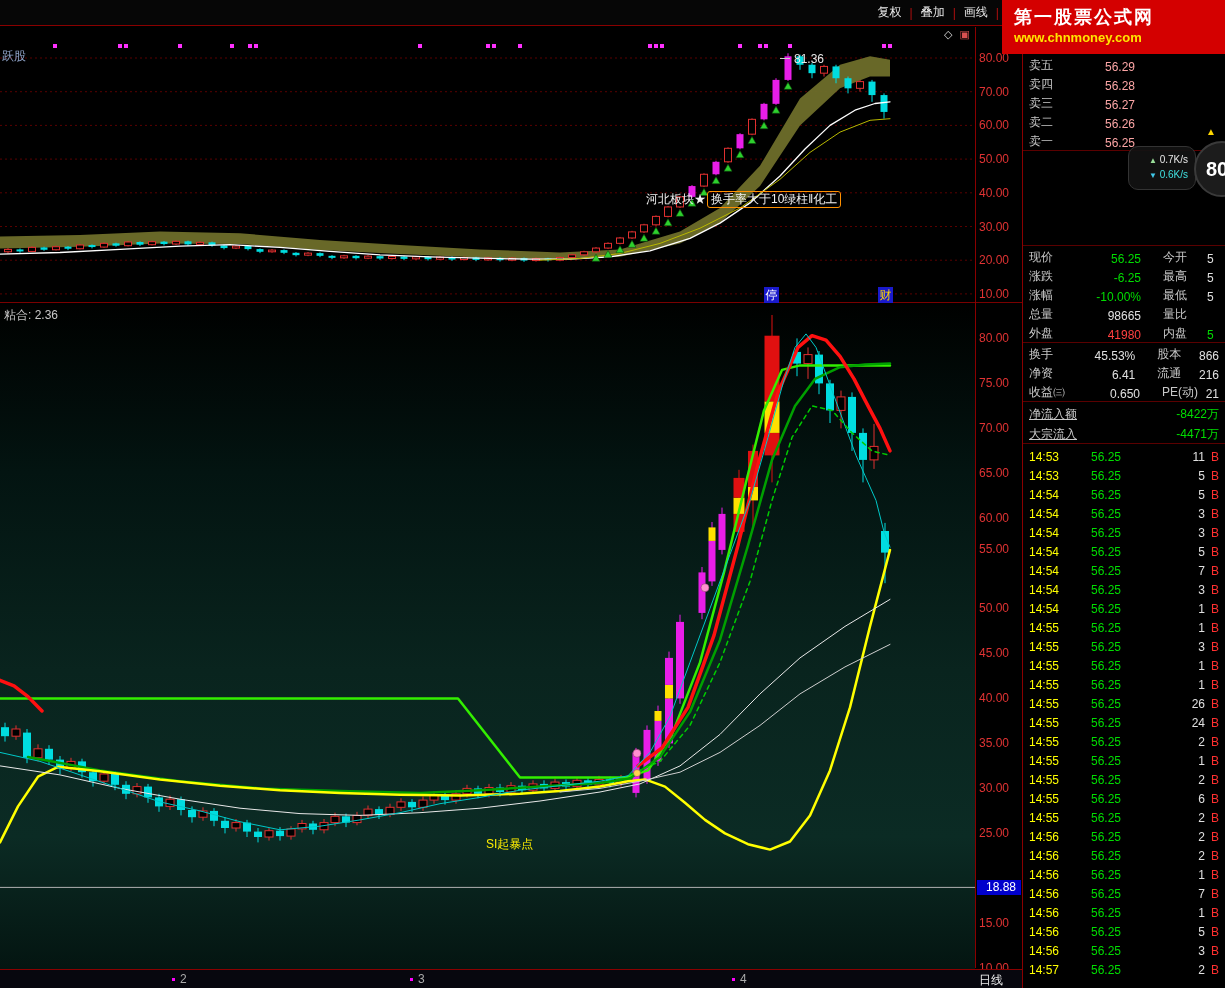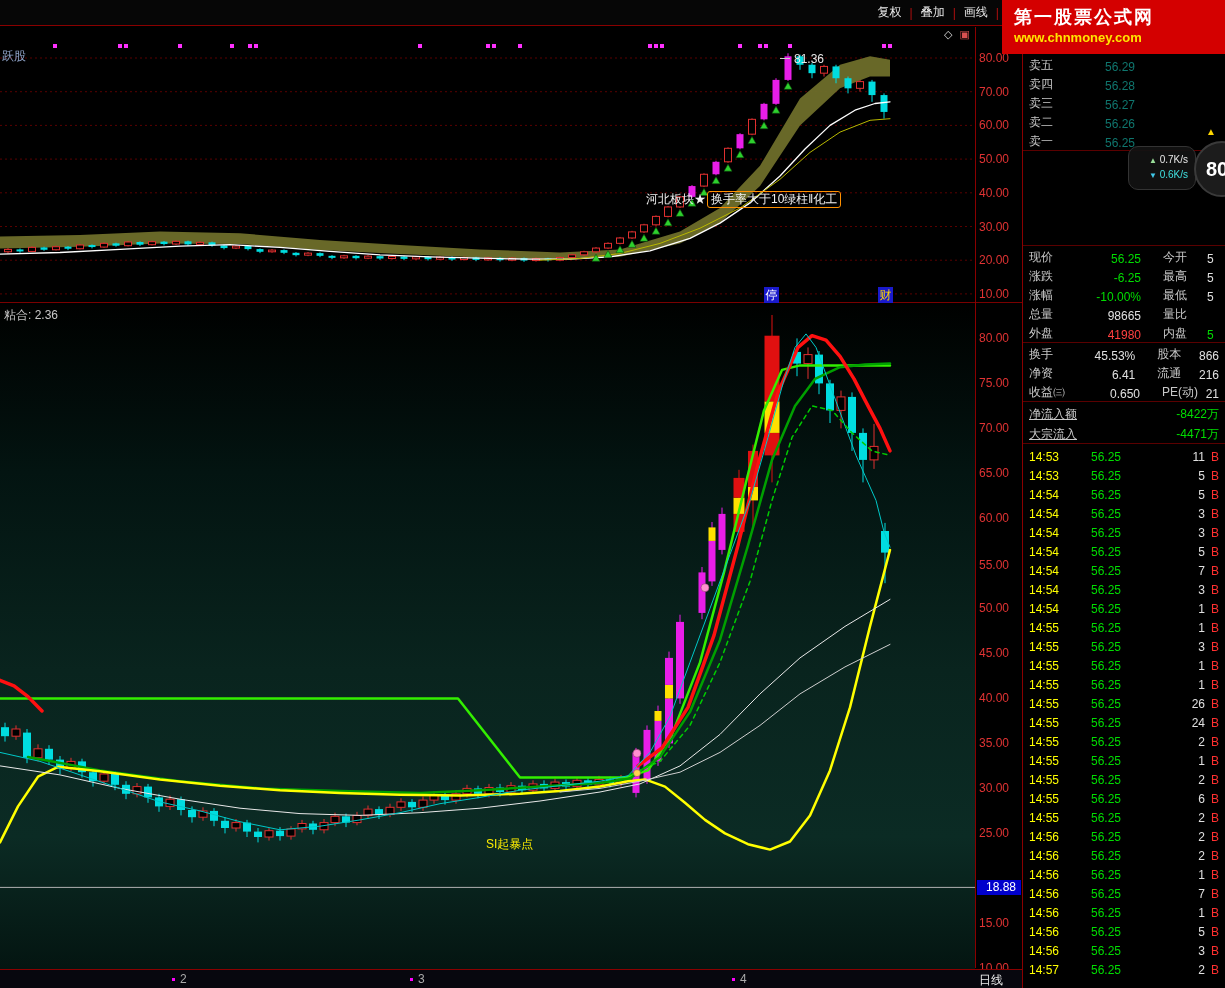--- a/index.html
+++ b/index.html
@@ -44,21 +44,21 @@
   .x-lab{position:absolute;top:2px;color:#aaaaaa;font-size:12px;}
   .x-tick{position:absolute;top:8px;width:3px;height:3px;background:#ff00ff;}
   .period-label{position:absolute;left:979px;top:2px;color:#eeeeee;font-size:12px;}
 
   
   .right-panel{position:absolute;left:1022px;top:0;width:203px;height:988px;background:#000;border-left:1px solid #8a0000;box-sizing:border-box;overflow:hidden;font-size:12px;}
   .hsep{position:absolute;left:0;right:0;height:1px;background:#5a0000;}
   .section{position:absolute;left:0;right:0;}
   .ob-row,.q-row,.t-row,.f-row{display:flex;align-items:flex-end;height:19px;padding:0 6px;box-sizing:border-box;}
   .ob-label{width:42px;color:#c8c8c8;}
-  .ob-price{width:64px;text-align:right;color:#0f766e;}
+  .ob-price{width:64px;text-align:right;color:#fca5a5;}
   .q-l1{width:48px;color:#c8c8c8;}
   .q-v1{width:64px;text-align:right;}
   .q-l2{width:44px;margin-left:22px;color:#c8c8c8;}
   .q-v2{flex:1;text-align:left;}
   .v-g{color:#00dd00;} .v-r{color:#ff4040;} .v-w{color:#e0e0e0;}
   .f-row{height:20px;}
   .f-label{width:76px;color:#c8c8c8;text-decoration:underline;}
   .f-value{flex:1;text-align:right;color:#00dd00;}
   .t-time{width:40px;color:#ffff00;}
   .t-price{width:52px;text-align:right;color:#00dd00;}
@@ -494,21 +494,21 @@
         <div class="axis-label" style="top: 192.504px;">30.00</div>
         <div class="axis-label" style="top: 226.204px;">20.00</div>
         <div class="axis-label" style="top: 259.904px;">10.00</div>
       </div>
     <div class="lower-axis" id="lower-axis">
         <div class="axis-label" style="top: 25.4px;">80.00</div>
         <div class="axis-label" style="top: 70.4px;">75.00</div>
         <div class="axis-label" style="top: 115.4px;">70.00</div>
         <div class="axis-label" style="top: 160.4px;">65.00</div>
         <div class="axis-label" style="top: 205.4px;">60.00</div>
-        <div class="axis-label" style="top: 252px;">55.00</div>
+        <div class="axis-label" style="top: 236px;">55.00</div>
         <div class="axis-label" style="top: 295.4px;">50.00</div>
         <div class="axis-label" style="top: 340.4px;">45.00</div>
         <div class="axis-label" style="top: 385.4px;">40.00</div>
         <div class="axis-label" style="top: 430.4px;">35.00</div>
         <div class="axis-label" style="top: 475.4px;">30.00</div>
         <div class="axis-label" style="top: 520.4px;">25.00</div>
         <div class="axis-label" style="top: 610.4px;">15.00</div>
         <div class="axis-label" style="top: 655.4px;">10.00</div>
         <div class="hl-label" style="top: 574.48px;">18.88</div>
       </div>

